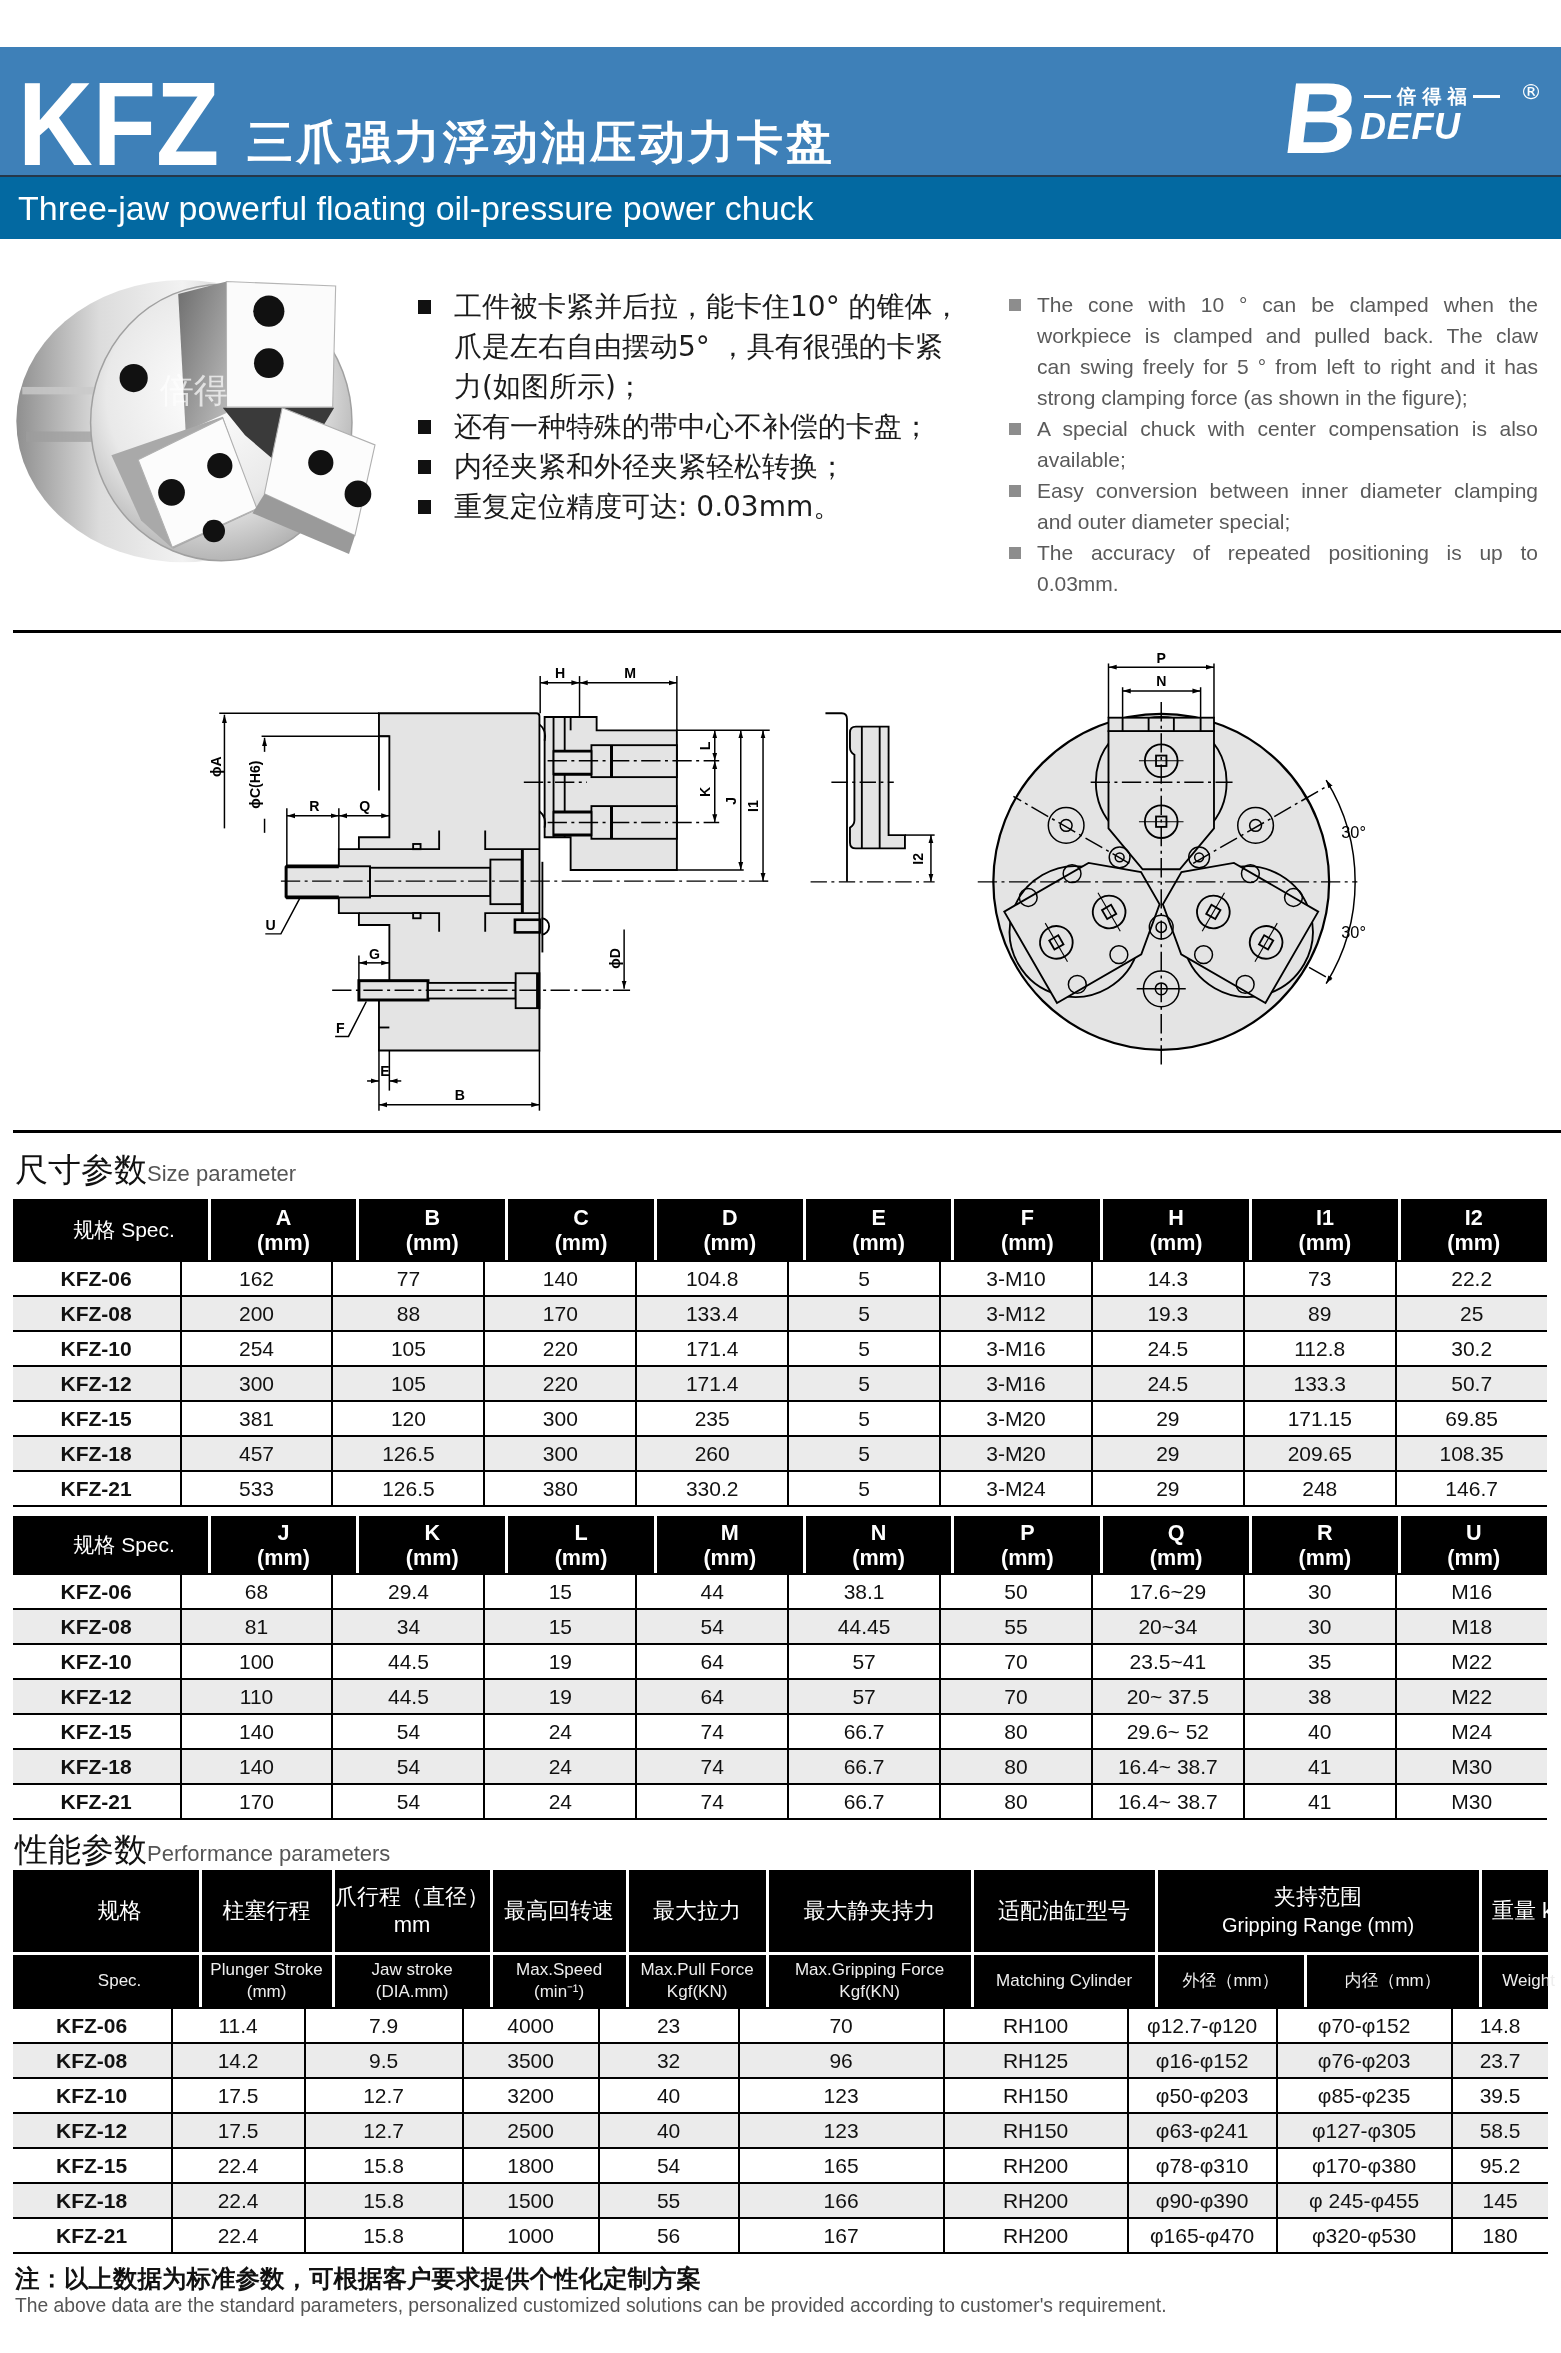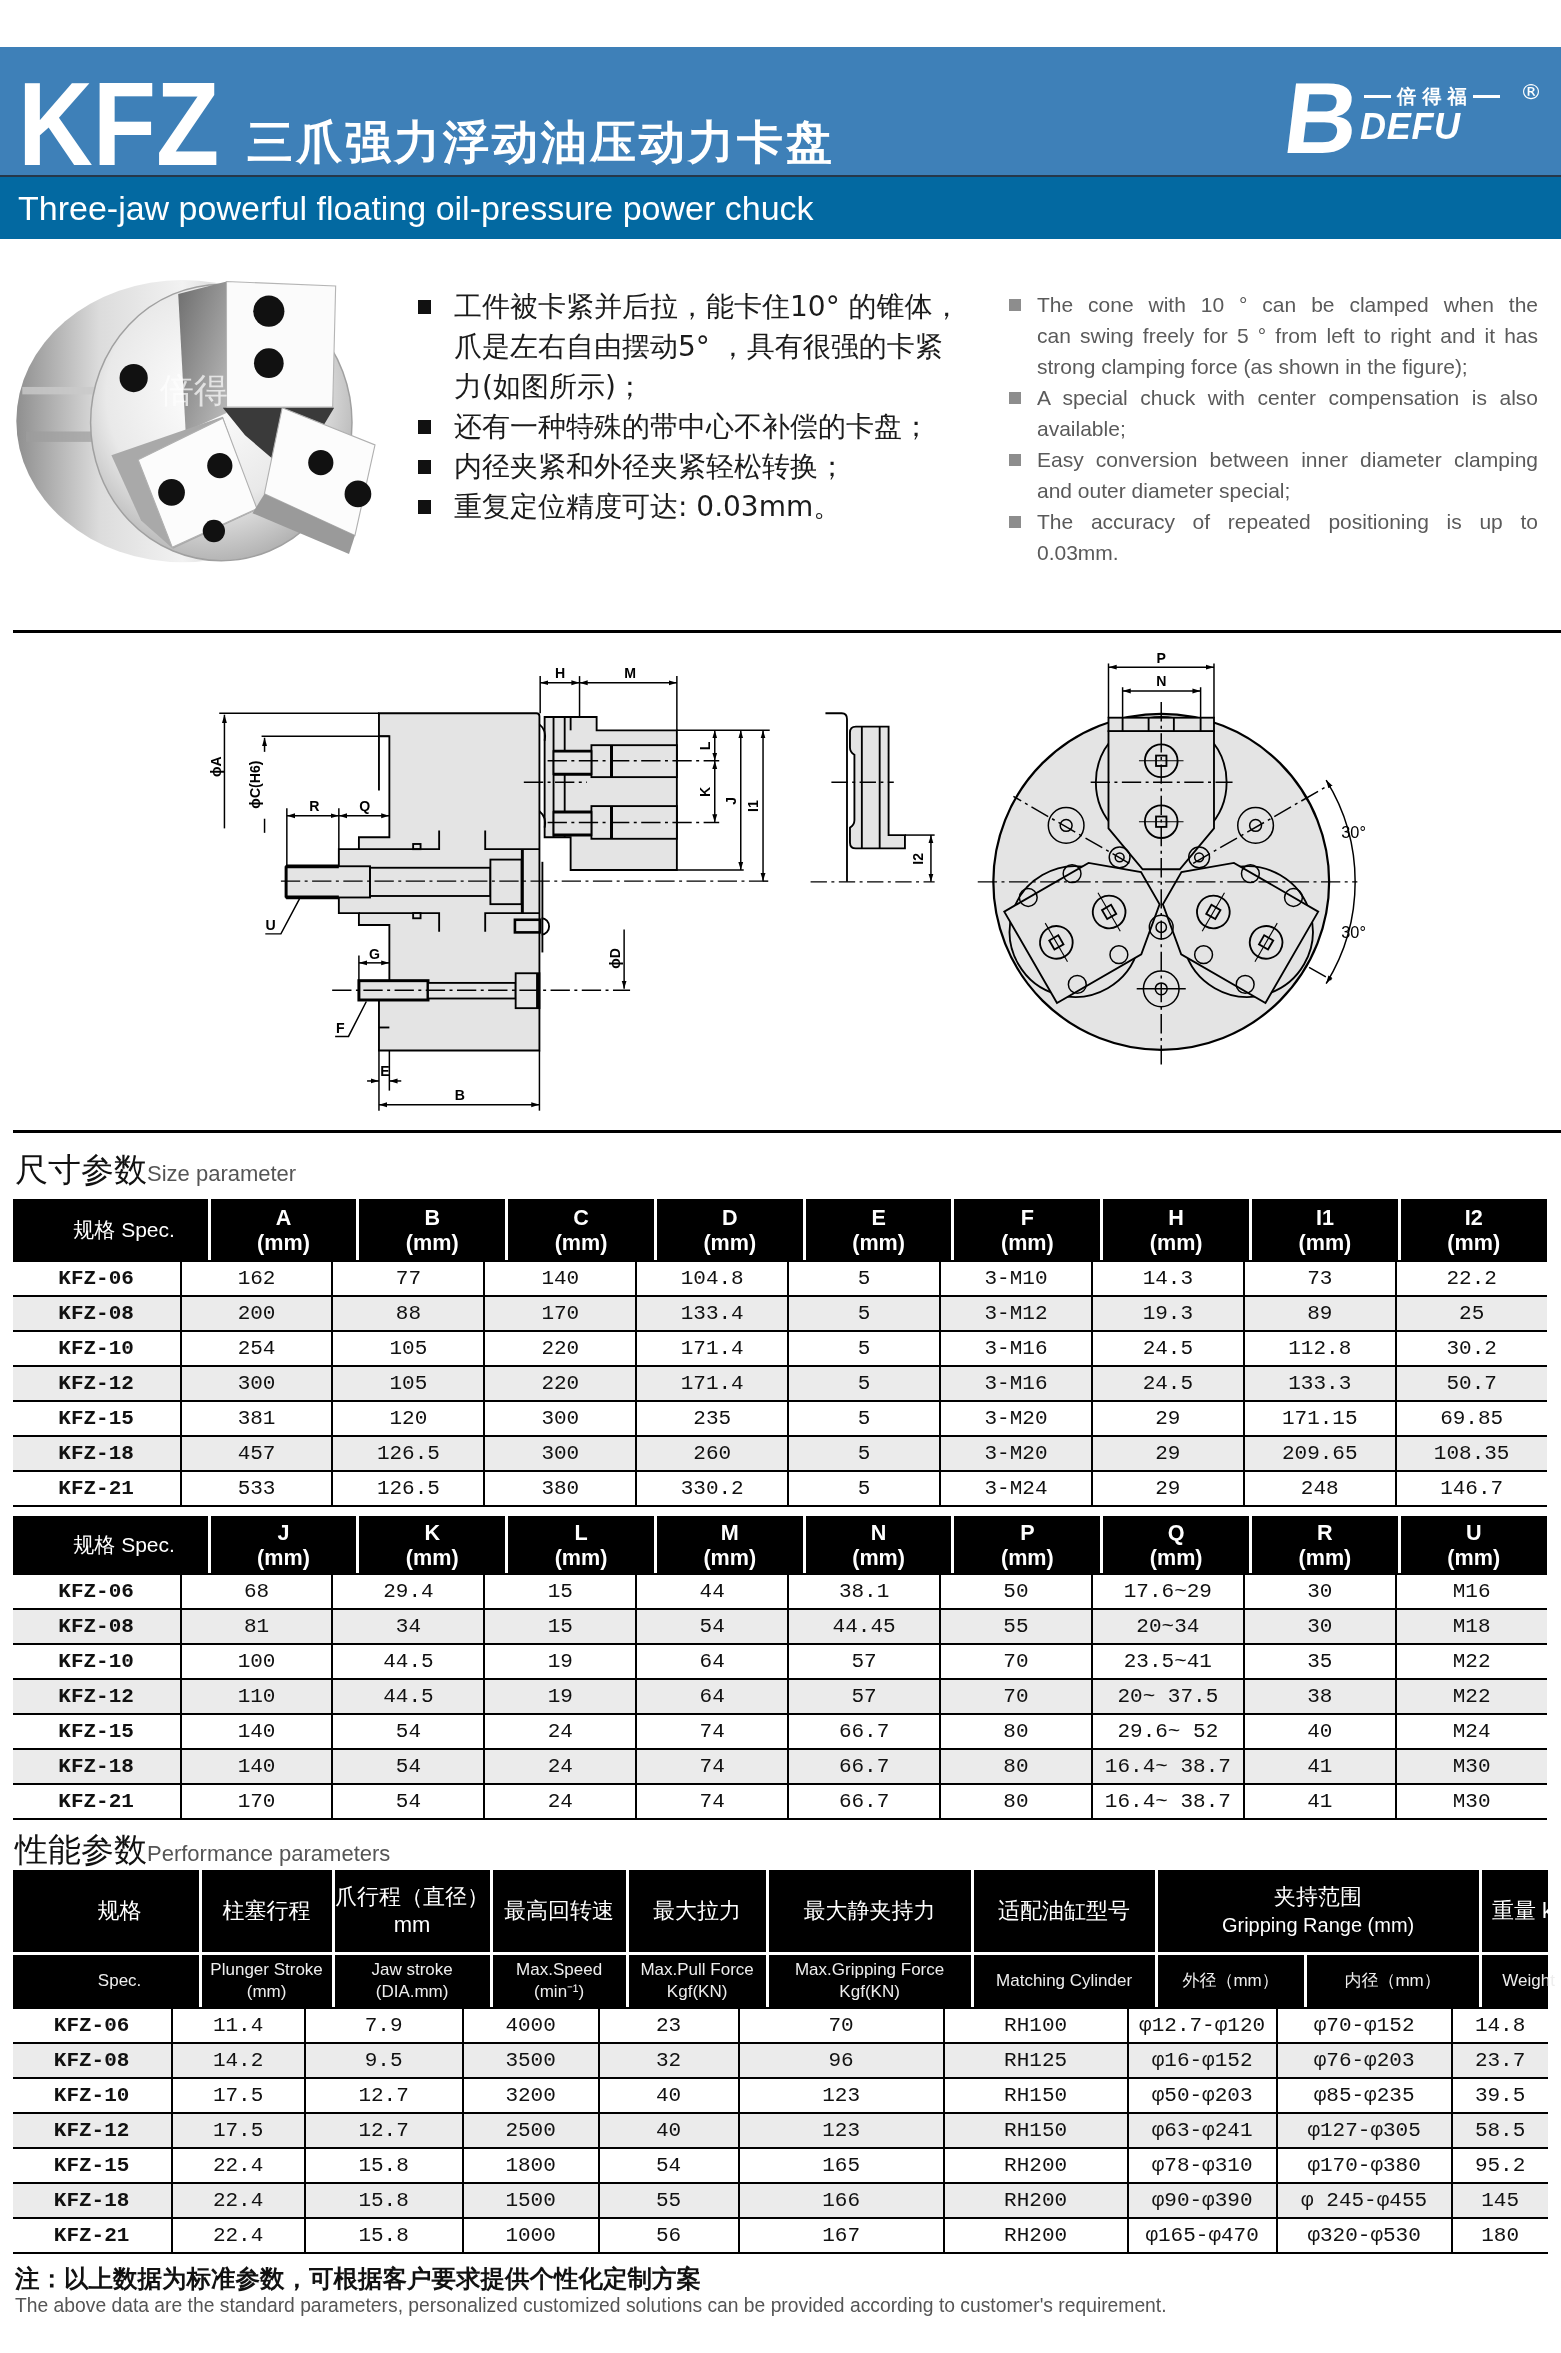--- a/index.html
+++ b/index.html
@@ -45,21 +45,21 @@
 .hdr{background:#000;color:#fff;padding-left:28px;}
 .t1 .hdr{height:61px;} .t2 .hdr{height:57px;}
 .hc{border-left:3px solid #fff;display:flex;flex-direction:column;align-items:center;justify-content:center;font-weight:bold;font-size:21.6px;line-height:25px;text-align:center;white-space:nowrap;}
 .hc:first-child{border-left:none;}
 .hc.spec{font-weight:normal;font-size:21px;}
 .t3 .h-top{height:82px;}
 .t3 .h-sub{height:55px;border-top:3px solid #fff;}
 .span2{grid-column:span 2;}
 .h-top .hc{font-weight:normal;font-size:22px;line-height:28px;}
 .h-sub .hc{font-weight:normal;font-size:17px;line-height:22px;color:#eee;}
-.drow{height:35px;border-top:2.2px solid #000;font-family:Liberation Mono, monospace;}
+.drow{height:35px;border-top:2.2px solid #000;}
 .drow.alt{background:#ebebeb;}
 .drow.last{height:37px;border-bottom:2.2px solid #000;}
 .dc{border-left:2.2px solid #000;display:flex;align-items:center;justify-content:center;font-size:21px;color:#111;white-space:nowrap;}
 .dc:first-child{border-left:none;font-weight:bold;}
 .note-cn{position:absolute;left:15px;top:2262px;font-size:24.5px;font-weight:bold;color:#111;white-space:nowrap;font-family:"DejaVu Sans",sans-serif;}
 .note-en{position:absolute;left:15px;top:2295px;font-size:19.3px;color:#555;white-space:nowrap;font-family:"Liberation Sans",sans-serif;}
 </style>
 </head>
 <body>
 
@@ -144,20 +144,21 @@
     <div class="fc-item">
       <span class="fc-bullet"></span>
       <div class="fc-line">重复定位精度可达: 0.03mm。</div>
     </div>
   </div>
 
   <div class="feat-en">
     <div class="fe-item">
       <span class="fe-bullet"></span>
       <div class="fe-line">The cone with 10 ° can be clamped when the</div>
+      <div class="fe-line">workpiece is clamped and pulled back. The claw</div>
       <div class="fe-line">can swing freely for 5 ° from left to right and it has</div>
       <div class="fe-line last">strong clamping force (as shown in the figure);</div>
     </div>
     <div class="fe-item">
       <span class="fe-bullet"></span>
       <div class="fe-line">A special chuck with center compensation is also</div>
       <div class="fe-line last">available;</div>
     </div>
     <div class="fe-item">
       <span class="fe-bullet"></span>

